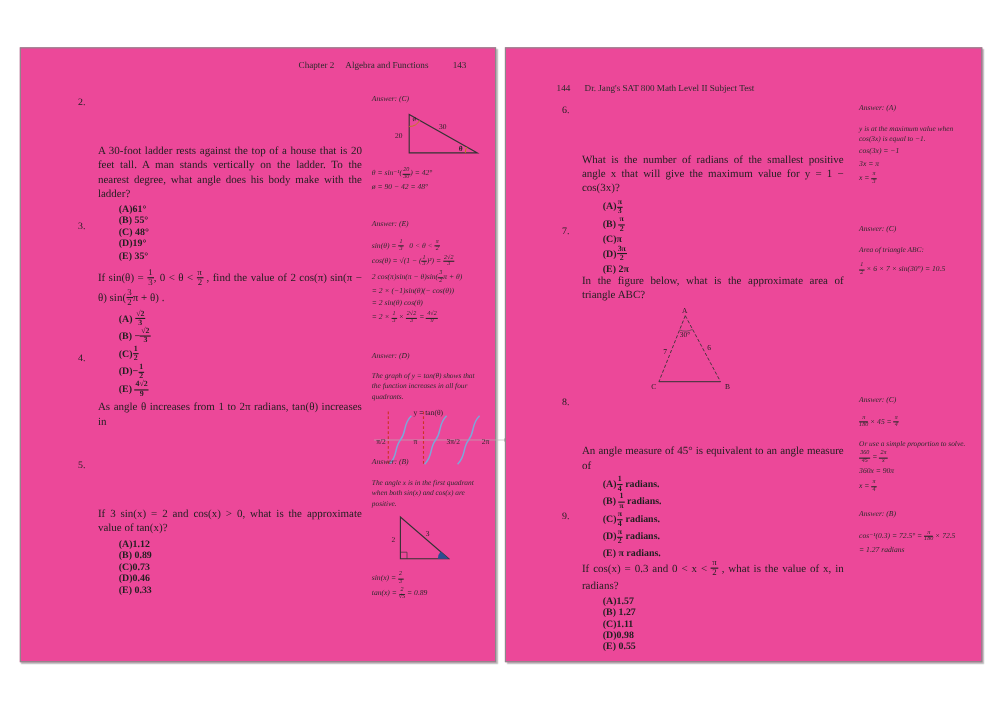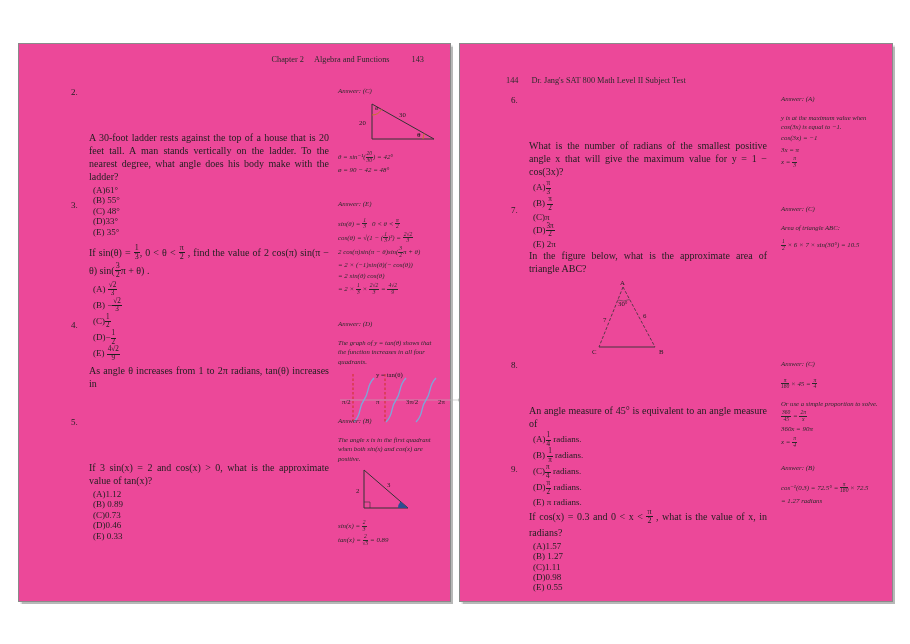--- a/index.html
+++ b/index.html
@@ -26,21 +26,21 @@
   .q{position:absolute;left:0;right:0;display:flex;align-items:flex-start;}
   #page-left .q{padding-left:52px;}
   #page-right .q{padding-left:51px;}
   .qnum{width:18px;font-size:9px;line-height:13px;flex:0 0 auto;}
   #page-left .qbody{width:240px;flex:0 0 auto;}
   #page-right .qbody{width:238px;flex:0 0 auto;}
   #page-left .ans{margin-left:9px;width:100px;flex:0 0 auto;}
   #page-right .ans{margin-left:14px;width:106px;flex:0 0 auto;}
 
   .qtext{font-size:10px;line-height:13px;text-align:justify;margin-top:45px;}
-  .choices{margin-left:4px;margin-top:2px;}
+  .choices{margin-left:19px;margin-top:2px;font-weight:bold;}
   .choice{font-size:9px;line-height:10.4px;}
 
   .ans{font-style:italic;font-size:6.7px;line-height:9.6px;color:#2a2a2a;}
   .alabel{font-size:6.9px;}
   .note{margin-top:9px;}
   .solgroup{margin-top:9px;}
   .m{white-space:pre-wrap;margin-top:1.5px;font-size:6.9px;line-height:10px;}
 
   .frac{display:inline-block;vertical-align:-0.45em;text-align:center;font-size:0.8em;line-height:1.05;}
   .frac .num{display:block;border-bottom:0.7px solid currentColor;padding:0 1px;}
@@ -78,21 +78,21 @@
   </div>
 
   <div class="q" style="top:42px">
     <div class="qnum">2.</div>
     <div class="qbody">
       <div class="qtext">A 30-foot ladder rests against the top of a house that is 20 feet tall. A man stands vertically on the ladder. To the nearest degree, what angle does his body make with the ladder?</div>
       <div class="choices">
         <div class="choice">(A)61°</div>
         <div class="choice">(B) 55°</div>
         <div class="choice">(C) 48°</div>
-        <div class="choice">(D)33°</div>
+        <div class="choice">(D)19°</div>
         <div class="choice">(E) 35°</div>
       </div>
     </div>
     <div class="ans">
       <div class="alabel">Answer: (C)</div>
       <div class="fig fig-right">
         <svg width="92" height="46" viewBox="0 0 92 46">
           <path class="tri" d="M26,5 L26,40 L88,40 Z"></path>
           <path class="arc-orange" d="M26,16 A11,11 0 0 0 35.6,10.4"></path>
           <path class="arc-orange" d="M77,40 A11,11 0 0 1 78.4,34.6"></path>

